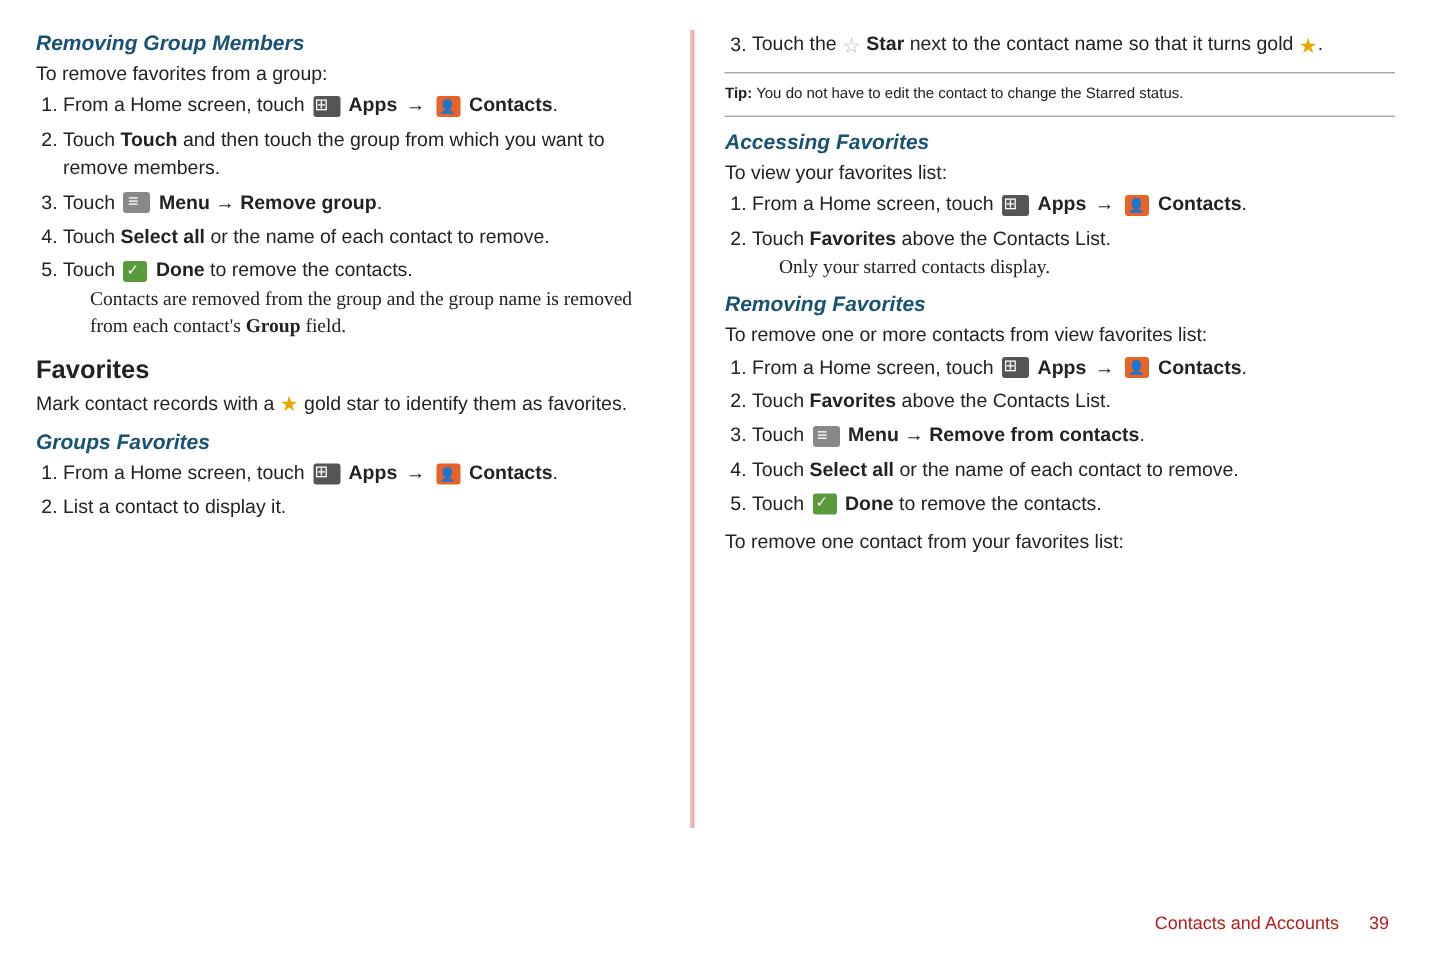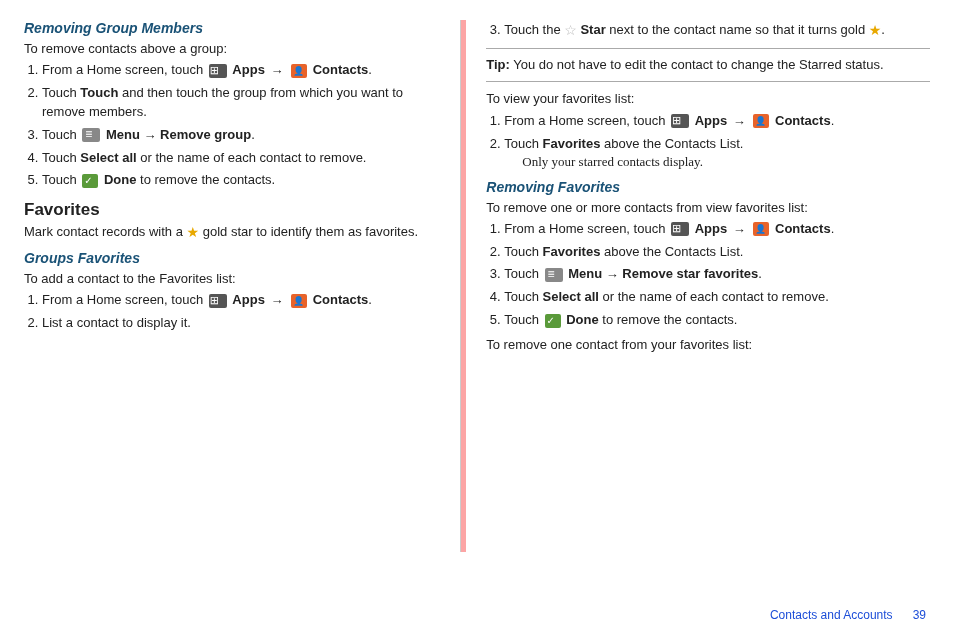--- a/index.html
+++ b/index.html
@@ -19,21 +19,21 @@
       padding: 20px 24px 20px 24px;
       gap: 0;
     }
     .col-left {
       width: 460px;
       padding-right: 20px;
     }
     .col-right {
       width: 494px;
       padding-left: 20px;
-      border-left: 5px solid #fca5a5;
+      border-left: 2px solid #fca5a5;
     }
     .section-title-italic {
       font-style: italic;
       font-weight: bold;
       color: #1a5276;
       font-size: 14px;
       margin-bottom: 4px;
     }
     .section-title-large {
       font-weight: bold;
@@ -143,46 +143,46 @@
       display: inline-block;
       color: #bbb;
       font-size: 14px;
       vertical-align: middle;
     }
     .tip-box {
       border-top: 1px solid #aaa;
       border-bottom: 1px solid #aaa;
       padding: 7px 0 7px 0;
       margin: 8px 0 8px 0;
-      font-size: 13px;
+      font-size: 10px;
       line-height: 1.4;
     }
     .footer {
       position: absolute;
       bottom: 14px;
       right: 28px;
       font-size: 12px;
-      color: #1d4ed8;
+      color: #b91c1c;
     }
     .col-divider {
       width: 1px;
       background: #ccc;
       margin: 0 0;
     }
   </style>
 </head>
 <body>
 
 <div class="page">
 
   <div class="col-left">
 
     <div>
       <div class="section-title-italic">Removing Group Members</div>
-      <p>To remove contacts above a group:</p>
+      <p>To remove favorites from a group:</p>
       <ol>
         <li>
           From a Home screen, touch
           <span class="apps-icon"></span>
           <span class="bold">Apps</span>
           <span class="arrow">→</span>
           <span class="contacts-icon"></span>
           <span class="bold">Contacts</span>.
         </li>
         <li>
@@ -193,35 +193,37 @@
           <span class="menu-icon"></span>
           <span class="bold">Menu → Remove group</span>.
         </li>
         <li>
           Touch <span class="bold">Select all</span> or the name of each contact to remove.
         </li>
         <li>
           Touch
           <span class="done-icon"></span>
           <span class="bold">Done</span> to remove the contacts.
+          <div class="indent">
+            Contacts are removed from the group and the group name is removed from each contact's <span class="bold">Group</span> field.
+          </div>
         </li>
       </ol>
     </div>
 
     <div style="margin-top:8px;">
       <div class="section-title-large">Favorites</div>
       <p>
         Mark contact records with a
         <span class="star-gold">★</span>
         gold star to identify them as favorites.
       </p>
 
       <div style="margin-top:7px;">
         <div class="section-title-italic">Groups Favorites</div>
-        <p>To add a contact to the Favorites list:</p>
         <ol>
           <li>
             From a Home screen, touch
             <span class="apps-icon"></span>
             <span class="bold">Apps</span>
             <span class="arrow">→</span>
             <span class="contacts-icon"></span>
             <span class="bold">Contacts</span>.
           </li>
           <li>
@@ -243,20 +245,21 @@
         <span class="bold">Star</span> next to the contact name so that it turns gold
         <span class="star-gold">★</span>.
       </li>
     </ol>
 
     <div class="tip-box">
       <span><span class="bold">Tip:</span> You do not have to edit the contact to change the Starred status.</span>
     </div>
 
     <div style="margin-top:4px;">
+      <div class="section-title-italic">Accessing Favorites</div>
       <p>To view your favorites list:</p>
       <ol>
         <li>
           From a Home screen, touch
           <span class="apps-icon"></span>
           <span class="bold">Apps</span>
           <span class="arrow">→</span>
           <span class="contacts-icon"></span>
           <span class="bold">Contacts</span>.
         </li>
@@ -278,21 +281,21 @@
           <span class="arrow">→</span>
           <span class="contacts-icon"></span>
           <span class="bold">Contacts</span>.
         </li>
         <li>
           Touch <span class="bold">Favorites</span> above the Contacts List.
         </li>
         <li>
           Touch
           <span class="menu-icon"></span>
-          <span class="bold">Menu → Remove star favorites</span>.
+          <span class="bold">Menu → Remove from contacts</span>.
         </li>
         <li>
           Touch <span class="bold">Select all</span> or the name of each contact to remove.
         </li>
         <li>
           Touch
           <span class="done-icon"></span>
           <span class="bold">Done</span> to remove the contacts.
         </li>
       </ol>

